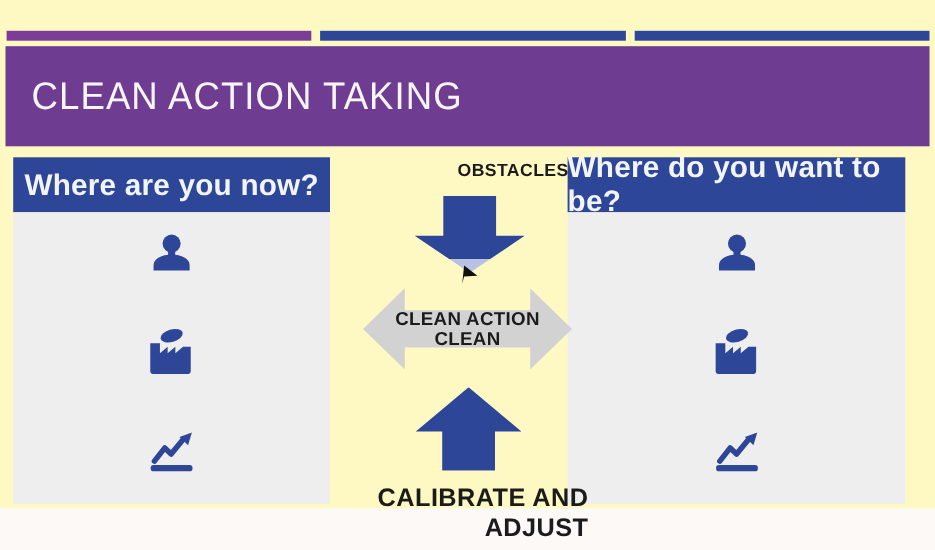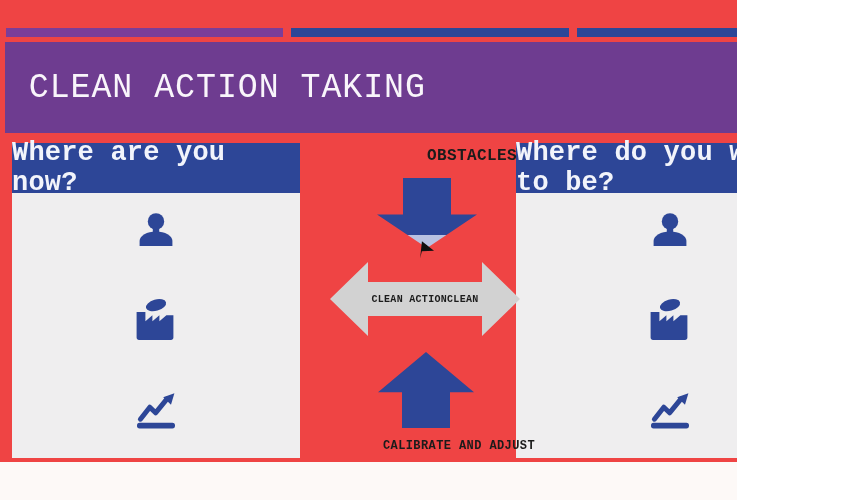--- a/index.html
+++ b/index.html
@@ -1,18 +1,18 @@
 <!DOCTYPE html>
 <html><head>
 <meta charset="utf-8">
 <style>
   html,body{margin:0;padding:0;background:#ffffff;}
   .slide{
-    position:relative;width:737px;height:500px;overflow:hidden;
-    background:#ef4444;font-family:Liberation Mono, monospace;
+    position:relative;width:850px;height:500px;overflow:hidden;
+    background:#fef9c3;font-family:Liberation Sans, sans-serif;
   }
   .bottom-tint{position:absolute;left:0;top:462px;width:850px;height:38px;background:#fdf9f7;}
   
   .accent-bar{position:absolute;top:28px;height:9px;}
   .accent-bar.purple{left:6px;width:277px;background:#7c3d99;}
   .accent-bar.blue1{left:291px;width:278px;background:#2d4697;}
   .accent-bar.blue2{left:577px;width:268px;background:#2d4697;}
   
   .banner{
     position:absolute;left:5px;top:42px;width:840px;height:91px;background:#6e3c90;
@@ -34,38 +34,38 @@
     height:265px;background:#efeeef;display:flex;flex-direction:column;align-items:center;
     justify-content:space-between;padding:14px 0 26px 0;box-sizing:border-box;
   }
   .icon-slot{width:48px;height:48px;display:flex;align-items:center;justify-content:center;}
   .icon-slot svg{width:48px;height:48px;fill:#2d4697;}
   
   .flow-label{
     position:absolute;color:#1b1b1b;font-weight:bold;text-align:right;letter-spacing:0.4px;
   }
   .label-obstacles{left:337px;top:147px;width:180px;font-size:16px;}
-  .label-calibrate{left:315px;top:439px;width:220px;font-size:12px;}
+  .label-calibrate{left:315px;top:439px;width:220px;font-size:23px;}
   .arrow-down{
     position:absolute;left:377px;top:178px;width:100px;height:70px;
     background:linear-gradient(to bottom,#2d4697 0%,#2d4697 82%,#b9c2e2 82%,#b9c2e2 100%);
     clip-path:polygon(26% 0,74% 0,74% 52%,100% 52%,50% 100%,0 52%,26% 52%);
   }
   .arrow-up{
     position:absolute;left:378px;top:352px;width:96px;height:76px;background:#2d4697;
     clip-path:polygon(50% 0,100% 53%,75% 53%,75% 100%,25% 100%,25% 53%,0 53%);
   }
   .arrow-double{
     position:absolute;left:330px;top:262px;width:190px;height:74px;background:#d2d2d2;
     clip-path:polygon(0 50%,20% 0,20% 27%,80% 27%,80% 0,100% 50%,80% 100%,80% 73%,20% 73%,20% 100%);
   }
   .plan-text{
     position:absolute;left:330px;top:262px;width:190px;height:74px;
-    display:flex;align-items:center;justify-content:center;
-    color:#1b1b1b;font-weight:bold;font-size:10px;line-height:19px;letter-spacing:0.3px;
+    display:flex;flex-direction:column;align-items:center;justify-content:center;
+    color:#1b1b1b;font-weight:bold;font-size:17px;line-height:19px;letter-spacing:0.3px;
   }
   .cursor{position:absolute;left:420px;top:241px;width:16px;height:19px;transform:rotate(6deg);}
 </style>
 </head>
 <body>
 
 <div class="slide">
 
   <div class="bottom-tint"></div>
 

